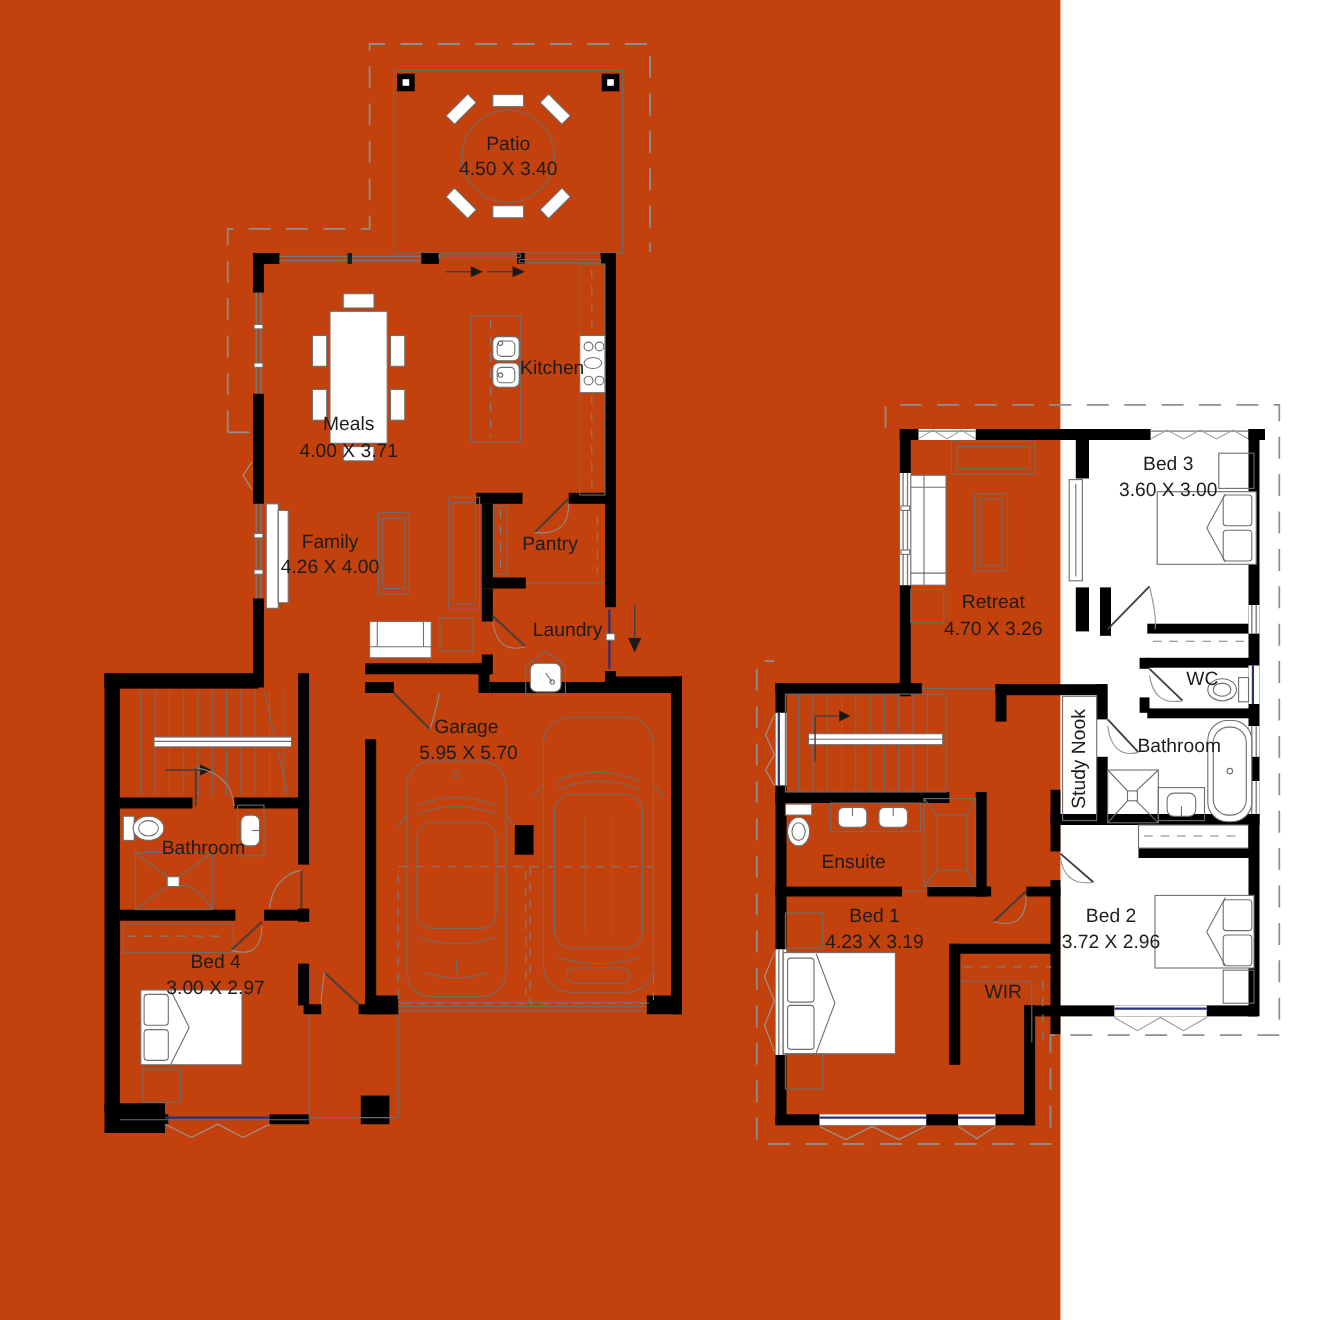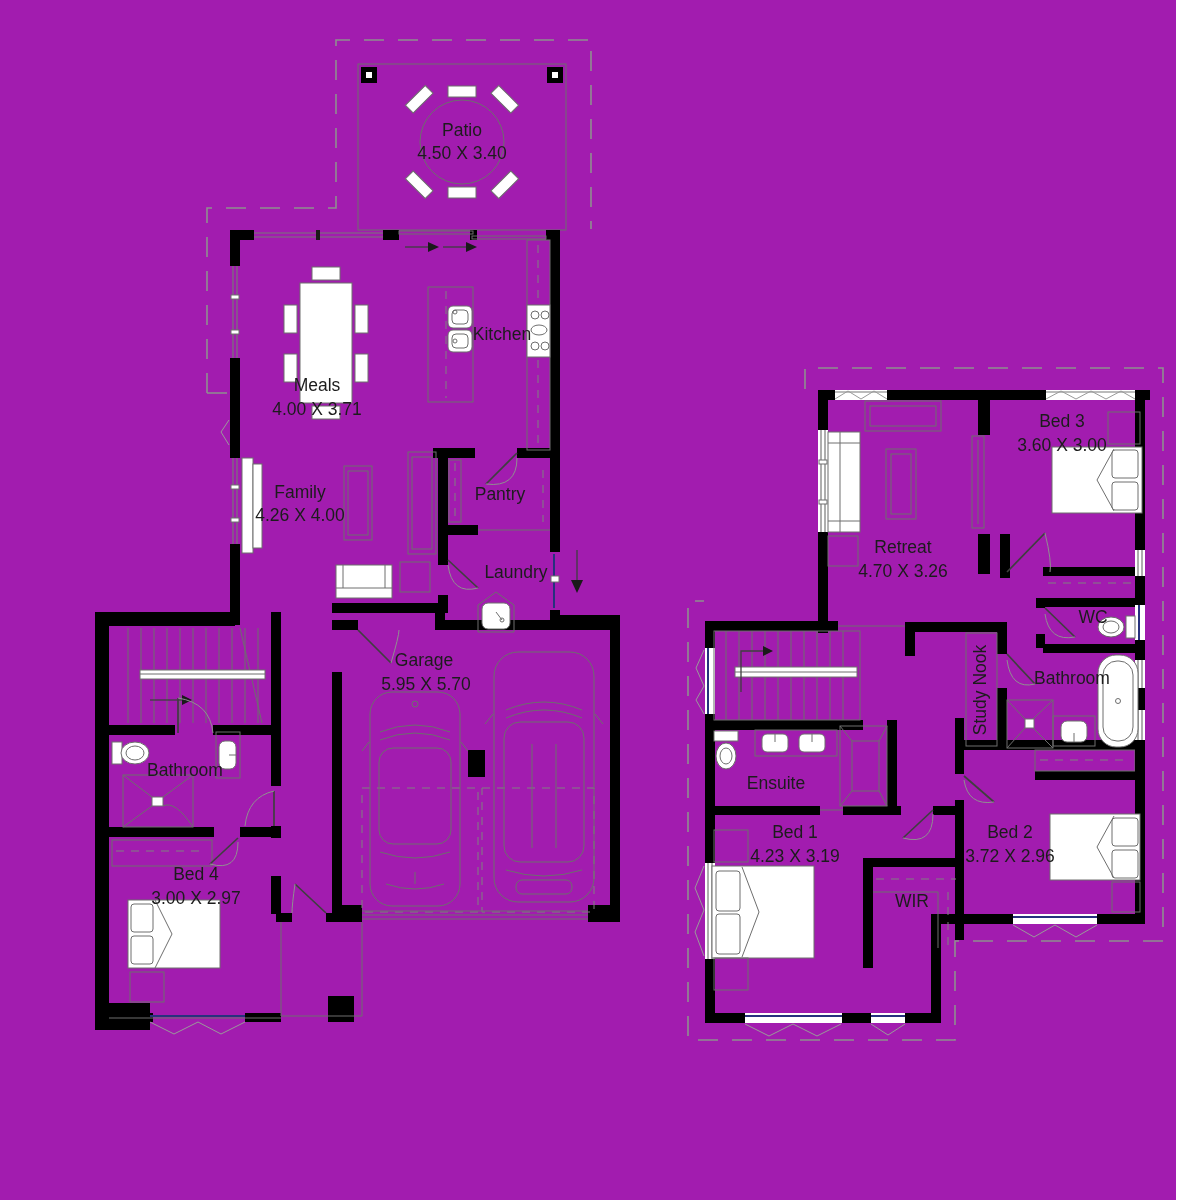--- a/index.html
+++ b/index.html
@@ -1,16 +1,16 @@
 <!DOCTYPE html>
 <html><head>
 <meta charset="utf-8">
 <style>
   html,body{margin:0;padding:0;background:#ffffff;}
-  #canvas{width:1176px;height:1200px;background:#a21caf;position:relative;font-family:"Liberation Sans",sans-serif;}
+  #canvas{width:964px;height:1200px;background:#c2410c;position:relative;font-family:"Liberation Sans",sans-serif;}
   svg{display:block;}
   .wall{fill:#000000;stroke:none;}
   .thin{fill:none;stroke:#6e6e6e;stroke-width:1;}
   .thin2{fill:none;stroke:#3f3f3f;stroke-width:1.3;}
   .furn{fill:#ffffff;stroke:#6e6e6e;stroke-width:1;}
   .dash{fill:none;stroke:#8f8f8f;stroke-width:1.6;stroke-dasharray:20 14;}
   .dashsm{fill:none;stroke:#808080;stroke-width:1;stroke-dasharray:8 7;}
   .navy{fill:none;stroke:#27317e;stroke-width:2;}
   .door{fill:none;stroke:#3f3f3f;stroke-width:1.7;}
   .arc{fill:none;stroke:#909090;stroke-width:1;}

